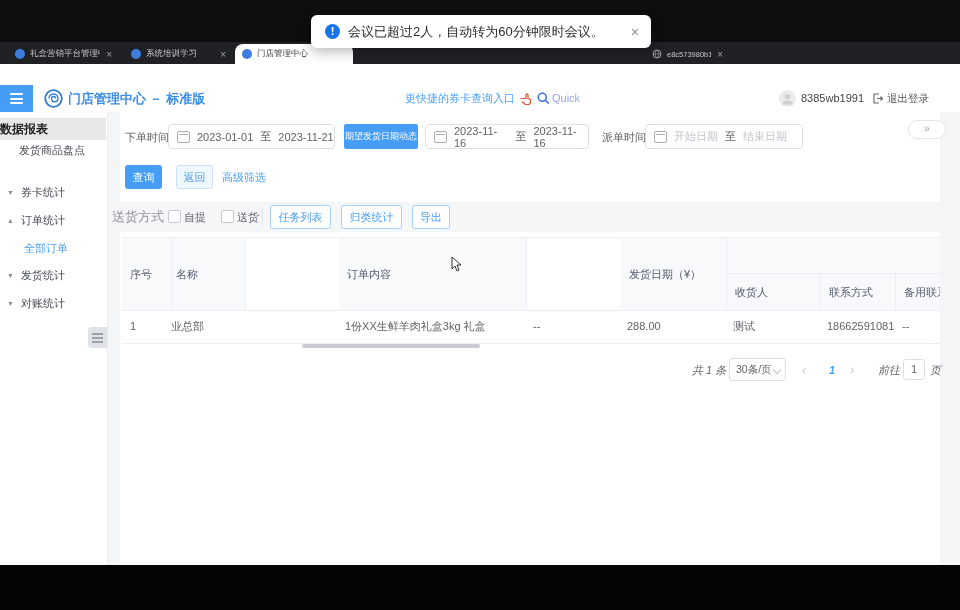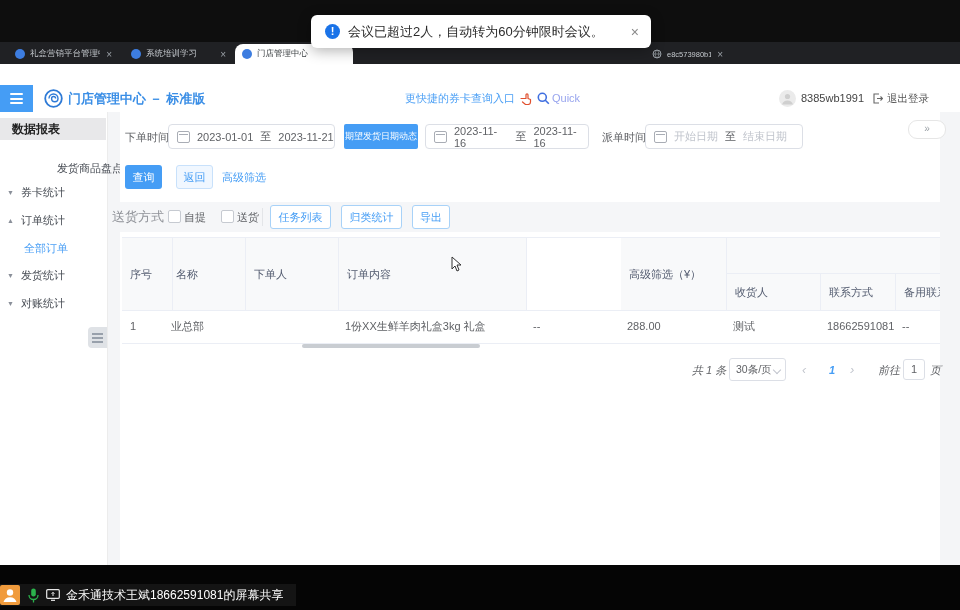--- a/index.html
+++ b/index.html
@@ -39,21 +39,21 @@
   .burger i{position:absolute;left:10px;width:13px;height:2px;background:#fff;border-radius:1px;}
   .apptitle{left:68px;top:85px;height:27px;line-height:27px;font-size:13px;font-weight:bold;color:#3a8ee6;white-space:nowrap;}
   .quicklink{left:405px;top:85px;height:27px;line-height:27px;font-size:11px;color:#4a9ff5;}
   .quicktxt{left:552px;top:85px;height:27px;line-height:27px;font-size:11px;color:#98a5ee;}
   .hdruser{top:85px;height:27px;line-height:27px;font-size:11px;color:#444;}
   .avatar{left:779px;top:90px;width:17px;height:17px;border-radius:50%;background:#ebebeb;overflow:hidden;}
   
   .mainbg{left:0;top:112px;width:960px;height:453px;background:#f4f5f7;}
   .sidebar{left:0;top:112px;width:107px;height:453px;background:#fff;border-right:1px solid #ececec;}
   .sbsection{left:0;top:118px;width:106px;height:22px;background:#e8e8ea;font-size:12px;font-weight:bold;
-             color:#222;line-height:22px;padding-left:12px;box-sizing:border-box;}
+             color:#222;line-height:22px;box-sizing:border-box;}
   .sbitem{height:16px;line-height:16px;font-size:11px;color:#454a52;white-space:nowrap;}
   .sbarrow{font-size:7px;color:#8a8f99;margin-right:4px;vertical-align:1px;}
   .sbactive{color:#4a9ff5;}
   .sbhandle{left:88px;top:327px;width:19px;height:21px;background:#dfe2e6;border-radius:4px 0 0 4px;}
   .sbhandle i{position:absolute;left:4px;width:11px;height:1.5px;background:#98a0ab;}
   
   .panel{left:120px;top:112px;width:820px;height:453px;background:#fff;}
   .flabel{top:124px;height:26px;line-height:26px;font-size:11px;color:#606266;}
   .dinput{top:124px;height:25px;border:1px solid #dcdfe6;border-radius:4px;background:#fff;
           display:flex;align-items:center;font-size:11px;color:#606266;box-sizing:border-box;}
@@ -209,21 +209,21 @@
   </div>
   <div class="abs hdruser" style="left:801px;">8385wb1991</div>
   <svg class="abs" style="left:872px;top:93px;" width="11" height="11" viewBox="0 0 11 11">
     <path d="M7 1H2v9h5M5 5.5h5.5M8.5 3.5l2 2-2 2" fill="none" stroke="#666" stroke-width="1.1"></path>
   </svg>
   <div class="abs hdruser" style="left:887px;font-size:10.5px;color:#555;">退出登录</div>
 
   <div class="abs mainbg"></div>
   <div class="abs sidebar"></div>
   <div class="abs sbsection">数据报表</div>
-  <div class="abs sbitem" style="left:19px;top:160px;margin-left:38px;">
+  <div class="abs sbitem" style="left:19px;top:142px;">
     <span>发货商品盘点</span>
   </div>
   <div class="abs sbitem" style="left:7px;top:184px;">
     <span class="sbarrow">▼</span>
     <span>券卡统计</span>
   </div>
   <div class="abs sbitem" style="left:7px;top:212px;">
     <span class="sbarrow">▲</span>
     <span>订单统计</span>
   </div>
@@ -284,28 +284,25 @@
   <div class="abs btn-outline" style="left:341px;top:205px;width:61px;height:24px;line-height:22px;">归类统计</div>
   <div class="abs btn-outline" style="left:412px;top:205px;width:38px;height:24px;line-height:22px;">导出</div>
 
   <div class="abs hline" style="left:122px;top:237px;width:818px;"></div>
   <div class="abs th" style="left:122px;top:238px;width:51px;height:72px;">
       <span class="thspan">序号</span>
     </div>
   <div class="abs th" style="left:173px;top:238px;width:73px;height:72px;">
       <span class="thspan" style="padding-left:3px;">名称</span>
     </div>
-  <div class="abs th" style="left:246px;top:238px;width:93px;height:72px;">
-      <span class="thspan">下单人</span>
-    </div>
   <div class="abs th" style="left:339px;top:238px;width:188px;height:72px;">
       <span class="thspan">订单内容</span>
     </div>
   <div class="abs th" style="left:621px;top:238px;width:106px;height:72px;">
-      <span class="thspan">高级筛选（¥）</span>
+      <span class="thspan">发货日期（¥）</span>
     </div>
   <div class="abs th" style="left:727px;top:238px;width:213px;height:35px;border-right:none;"></div>
   <div class="abs th" style="left:727px;top:273px;width:94px;height:37px;border-top:1px solid #ebeef5;">
       <span class="thspan">收货人</span>
     </div>
   <div class="abs th" style="left:821px;top:273px;width:75px;height:37px;border-top:1px solid #ebeef5;text-align:center;">
       <span class="thspan">联系方式</span>
     </div>
   <div class="abs th" style="left:896px;top:273px;width:44px;height:37px;border-top:1px solid #ebeef5;border-right:none;">
       <span class="thspan">备用联系方式</span>
@@ -336,38 +333,20 @@
   <div class="abs pgtxt pgarrow" style="left:850px;">›</div>
   <div class="abs pgtxt" style="left:878px;">前往</div>
   <div class="abs goinput">1</div>
   <div class="abs pgtxt" style="left:930px;">页</div>
 
   <svg class="abs cursor" style="left:451px;top:256px;" width="12" height="16" viewBox="0 0 12 16">
     <path d="M1 1l0 12 3-3 2 5 2-1-2-5 4 0z" fill="#fff" stroke="#333" stroke-width="1"></path>
   </svg>
 
   <div class="abs bottom-black"></div>
-  <div class="abs sharebar">
-    <span class="shareavatar">
-      <svg width="20" height="20" viewBox="0 0 20 20">
-          <circle cx="10" cy="7.5" r="3.2" fill="#fff"></circle>
-          <path d="M3.5 17a6.8 6.8 0 0 1 13 0" fill="#fff"></path>
-        </svg>
-    </span>
-    <svg width="11" height="15" viewBox="0 0 11 15">
-      <rect x="3.2" y="0.5" width="4.6" height="8" rx="2.3" fill="#2bb24c"></rect>
-      <path d="M1 7a4.5 4.5 0 0 0 9 0M5.5 11.5v3" stroke="#2bb24c" stroke-width="1.3" fill="none"></path>
-    </svg>
-    <svg style="margin-left:7px;" width="14" height="12" viewBox="0 0 14 12">
-      <rect x="0.7" y="0.7" width="12.6" height="8.6" rx="1" fill="none" stroke="#e8e8e8" stroke-width="1.2"></rect>
-      <path d="M5 11.3h4" stroke="#e8e8e8" stroke-width="1.2"></path>
-      <path d="M7 7V3.5M5.6 4.8L7 3.3l1.4 1.5" stroke="#e8e8e8" stroke-width="1" fill="none"></path>
-    </svg>
-    <span class="sharetext">金禾通技术王斌18662591081的屏幕共享</span>
-  </div>
 
   <div class="abs toast">
     <span class="ico">!</span>
     <span class="msg">会议已超过2人，自动转为60分钟限时会议。</span>
     <span class="x">×</span>
   </div>
 
 </div>
 
 </body></html>

